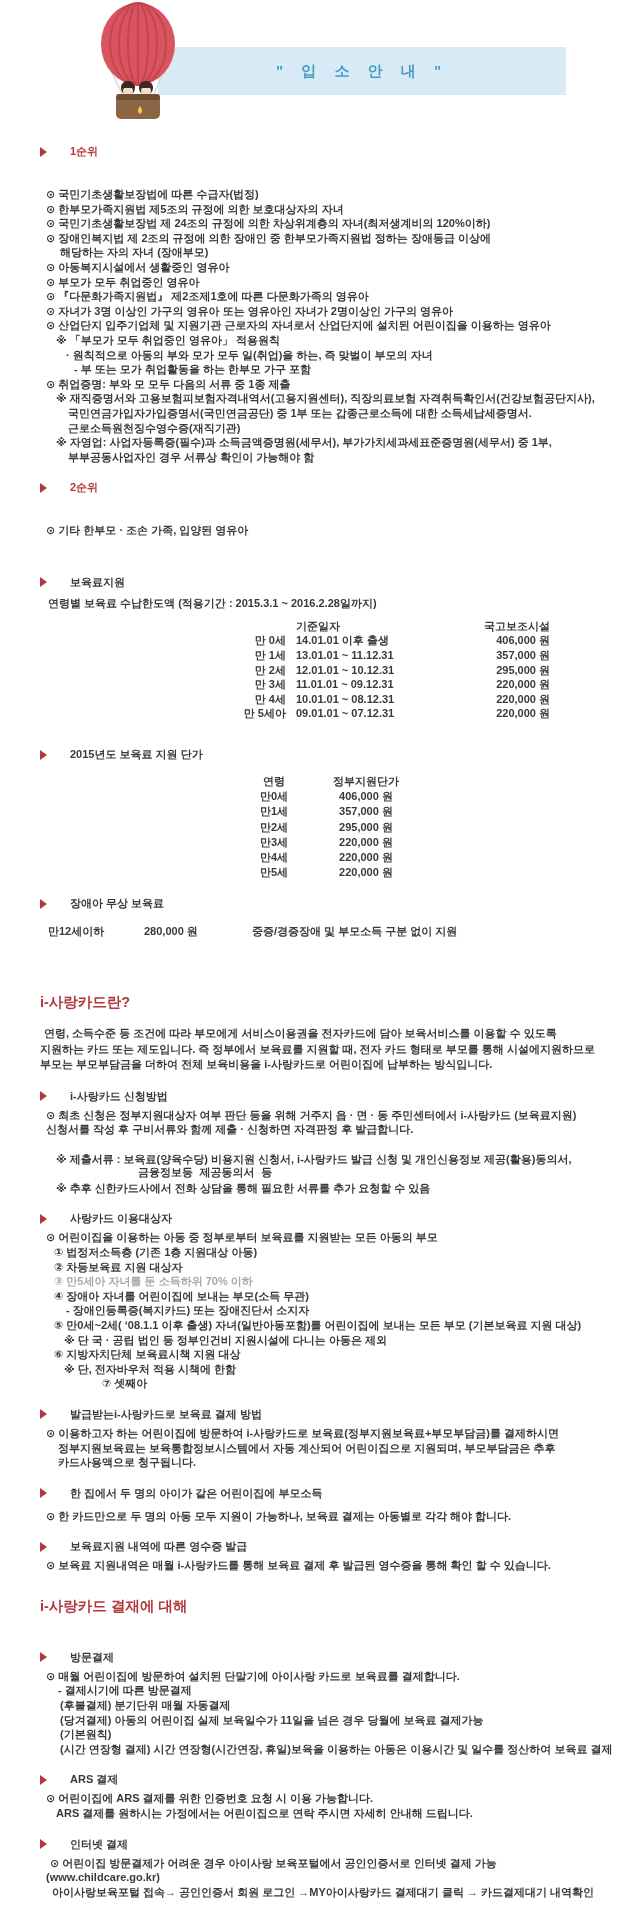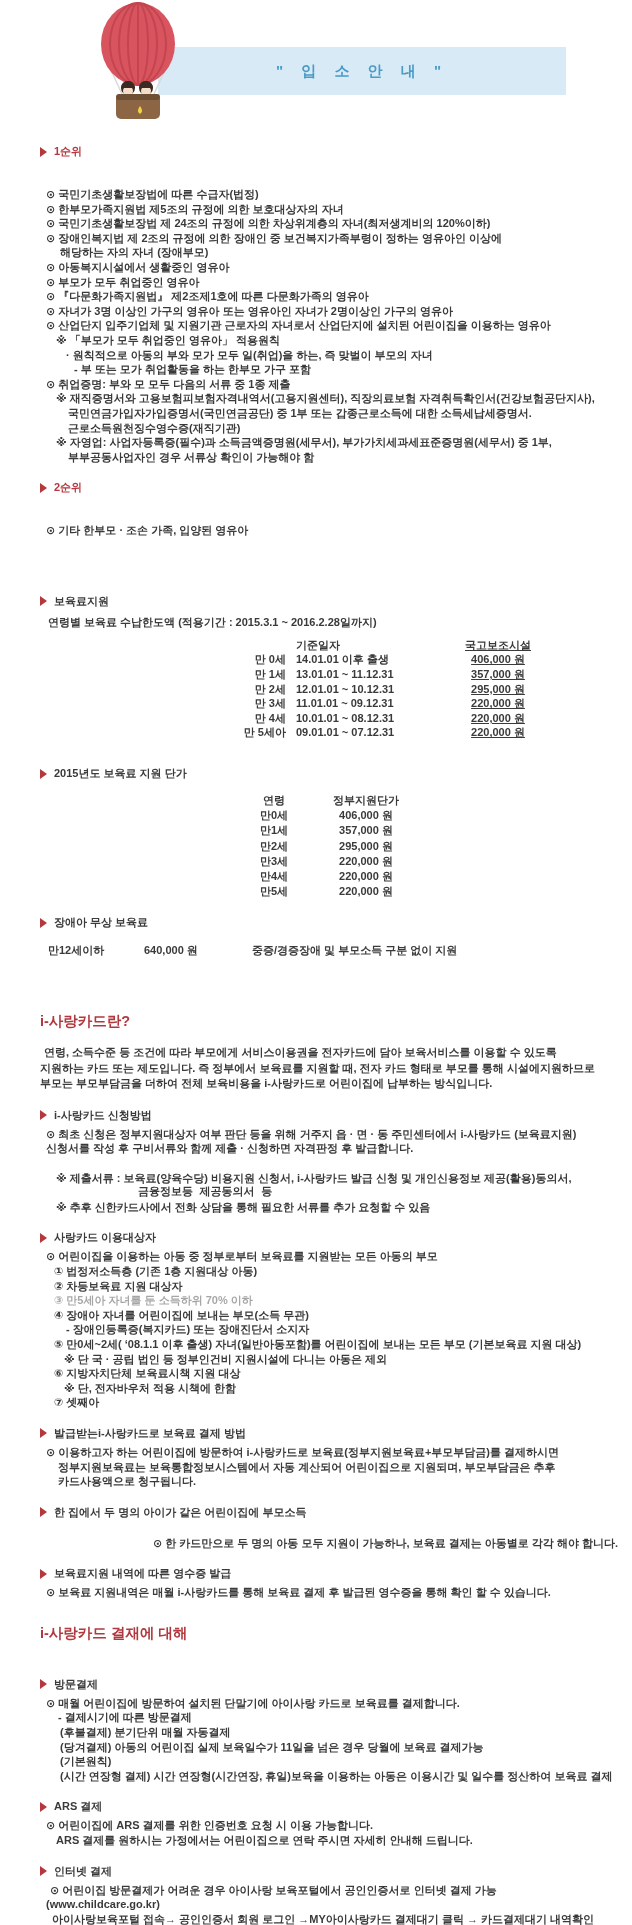--- a/index.html
+++ b/index.html
@@ -11,48 +11,48 @@
   }
   .page{position:relative;width:632px;overflow:hidden;}
   
   .header{position:relative;height:122px;}
   .banner{position:absolute;left:158px;top:47px;width:408px;height:48px;
           background:#d7eaf6;display:flex;align-items:center;justify-content:center;}
   .banner .title{color:#4a9cc7;font-size:15px;letter-spacing:7px;font-weight:700;}
   .balloon{position:absolute;left:82px;top:2px;width:112px;height:120px;z-index:2;}
   
   .sec{padding-left:40px;padding-right:14px;}
-  .sec-head{display:flex;align-items:center;gap:7px;}
+  .sec-head{display:flex;align-items:center;gap:23px;}
   .tri{width:0;height:0;border-left:7px solid #b5383f;border-top:5px solid transparent;
        border-bottom:5px solid transparent;flex:0 0 auto;}
   .sec-label{font-weight:700;color:#3a3a3a;}
   .sec-label.red{color:#b5383f;}
   .subtitle{margin-top:6px;padding-left:8px;}
   .lines{margin-top:28px;padding-left:6px;}
   .line{min-height:14.6px;line-height:14.6px;white-space:nowrap;}
   .line.faded{opacity:.45;}
   .bigtitle{color:#b0393f;font-size:14.5px;font-weight:700;padding-left:40px;}
   
   .tbl1{margin-top:8px;margin-left:180px;line-height:14.6px;}
   .tbl1 .trow{display:flex;}
   .tbl1 .c1{width:66px;text-align:right;padding-right:10px;}
   .tbl1 .c2{width:150px;text-align:left;}
-  .tbl1 .c3{width:104px;text-align:center;text-decoration:underline;}
+  .tbl1 .c3{width:104px;text-align:right;}
   .tbl2{margin-top:12px;margin-left:205px;line-height:15.2px;}
   .tbl2 .trow{display:flex;}
   .tbl2 .c1{width:58px;text-align:center;}
   .tbl2 .c2{width:126px;text-align:center;}
   .drow{display:flex;margin-top:13px;padding-left:8px;line-height:14.6px;}
   .drow .c1{width:96px;}
   .drow .c2{width:108px;}
   .drow .c3{flex:1;}
   
   .mt-p1{margin-top:22px;}
   .mt-p2{margin-top:16px;}
-  .mt-fee{margin-top:56px;}
+  .mt-fee{margin-top:37px;}
   .mt-2015{margin-top:26px;}
   .mt-dis{margin-top:16px;}
   .mt-card{margin-top:54px;}
   .mt-para{margin-top:14px;}
   .mt-sub{margin-top:16px;}
   .mt-pay{margin-top:24px;}
   .mt-visit{margin-top:34px;}
 </style>
 </head>
 <body>
@@ -88,21 +88,21 @@
   <div class="sec mt-p1">
     <div class="sec-head">
       <span class="tri"></span>
       <span class="sec-label red">1순위</span>
     </div>
     <div class="lines">
 
     <div class="line">⊙ 국민기초생활보장법에 따른 수급자(법정)</div>
         <div class="line">⊙ 한부모가족지원법 제5조의 규정에 의한 보호대상자의 자녀</div>
         <div class="line">⊙ 국민기초생활보장법 제 24조의 규정에 의한 차상위계층의 자녀(최저생계비의 120%이하)</div>
-        <div class="line">⊙ 장애인복지법 제 2조의 규정에 의한 장애인 중 보건복지가족부령이 정하는 영유아인 이상에</div>
+        <div class="line">⊙ 장애인복지법 제 2조의 규정에 의한 장애인 중 한부모가족지원법 정하는 장애등급 이상에</div>
         <div class="line" style="padding-left: 14px;">해당하는 자의 자녀 (장애부모)</div>
         <div class="line">⊙ 아동복지시설에서 생활중인 영유아</div>
         <div class="line">⊙ 부모가 모두 취업중인 영유아</div>
         <div class="line">⊙ 『다문화가족지원법』 제2조제1호에 따른 다문화가족의 영유아</div>
         <div class="line">⊙ 자녀가 3명 이상인 가구의 영유아 또는 영유아인 자녀가 2명이상인 가구의 영유아</div>
         <div class="line">⊙ 산업단지 입주기업체 및 지원기관 근로자의 자녀로서 산업단지에 설치된 어린이집을 이용하는 영유아</div>
         <div class="line" style="padding-left: 10px;">※ 「부모가 모두 취업중인 영유아」 적용원칙</div>
         <div class="line" style="padding-left: 20px;">· 원칙적으로 아동의 부와 모가 모두 일(취업)을 하는, 즉 맞벌이 부모의 자녀</div>
         <div class="line" style="padding-left: 28px;">- 부 또는 모가 취업활동을 하는 한부모 가구 포함</div>
         <div class="line">⊙ 취업증명: 부와 모 모두 다음의 서류 중 1종 제출</div>
@@ -213,21 +213,21 @@
     </div>
   </div>
 
   <div class="sec mt-dis">
     <div class="sec-head">
       <span class="tri"></span>
       <span class="sec-label">장애아 무상 보육료</span>
     </div>
     <div class="drow">
       <span class="c1">만12세이하</span>
-      <span class="c2">640,000 원</span>
+      <span class="c2">280,000 원</span>
       <span class="c3">중증/경증장애 및 부모소득 구분 없이 지원</span>
     </div>
   </div>
 
   <div class="bigtitle mt-card">i-사랑카드란?</div>
   <div class="sec mt-para">
     <div class="lines" style="margin-top:0;padding-left:0;">
 
     <div class="line" style="line-height: 15.6px; min-height: 15.6px; padding-left: 4px;">연령, 소득수준 등 조건에 따라 부모에게 서비스이용권을 전자카드에 담아 보육서비스를 이용할 수 있도록</div>
         <div class="line" style="line-height:15.6px;min-height:15.6px;">지원하는 카드 또는 제도입니다. 즉 정부에서 보육료를 지원할 때, 전자 카드 형태로 부모를 통해 시설에지원하므로</div>
@@ -261,21 +261,21 @@
     <div class="line">⊙ 어린이집을 이용하는 아동 중 정부로부터 보육료를 지원받는 모든 아동의 부모</div>
         <div class="line" style="padding-left: 8px;">① 법정저소득층 (기존 1층 지원대상 아동)</div>
         <div class="line" style="padding-left: 8px;">② 차등보육료 지원 대상자</div>
         <div class="line faded" style="padding-left: 8px;">③ 만5세아 자녀를 둔 소득하위 70% 이하</div>
         <div class="line" style="padding-left: 8px;">④ 장애아 자녀를 어린이집에 보내는 부모(소득 무관)</div>
         <div class="line" style="padding-left: 20px;">- 장애인등록증(복지카드) 또는 장애진단서 소지자</div>
         <div class="line" style="padding-left: 8px;">⑤ 만0세~2세( ‘08.1.1 이후 출생) 자녀(일반아동포함)를 어린이집에 보내는 모든 부모 (기본보육료 지원 대상)</div>
         <div class="line" style="padding-left: 18px;">※ 단 국 ·  공립 법인 등 정부인건비 지원시설에 다니는 아동은 제외</div>
         <div class="line" style="padding-left: 8px;">⑥ 지방자치단체 보육료시책 지원 대상</div>
         <div class="line" style="padding-left: 18px;">※ 단, 전자바우처 적용 시책에 한함</div>
-        <div class="line" style="padding-left: 8px;">⑦ 셋째아</div>
+        <div class="line" style="padding-left: 8px; margin-left: 48px;">⑦ 셋째아</div>
       </div>
   </div>
 
   <div class="sec mt-sub">
     <div class="sec-head">
       <span class="tri"></span>
       <span class="sec-label">발급받는i-사랑카드로 보육료 결제 방법</span>
     </div>
     <div class="lines" style="margin-top:4px;">
 
@@ -283,21 +283,21 @@
         <div class="line" style="padding-left: 12px;">정부지원보육료는 보육통합정보시스템에서 자동 계산되어 어린이집으로 지원되며, 부모부담금은 추후</div>
         <div class="line" style="padding-left: 12px;">카드사용액으로 청구됩니다.</div>
       </div>
   </div>
 
   <div class="sec mt-sub">
     <div class="sec-head">
       <span class="tri"></span>
       <span class="sec-label">한 집에서 두 명의 아이가 같은 어린이집에 부모소득</span>
     </div>
-    <div class="lines" style="margin-top:16px;text-align:right;">
+    <div class="lines" style="margin-top:8px;">
 
     <div class="line">⊙ 한 카드만으로 두 명의 아동 모두 지원이 가능하나, 보육료 결제는 아동별로 각각 해야 합니다.</div>
       </div>
   </div>
 
   <div class="sec mt-sub">
     <div class="sec-head">
       <span class="tri"></span>
       <span class="sec-label">보육료지원 내역에 따른 영수증 발급</span>
     </div>

